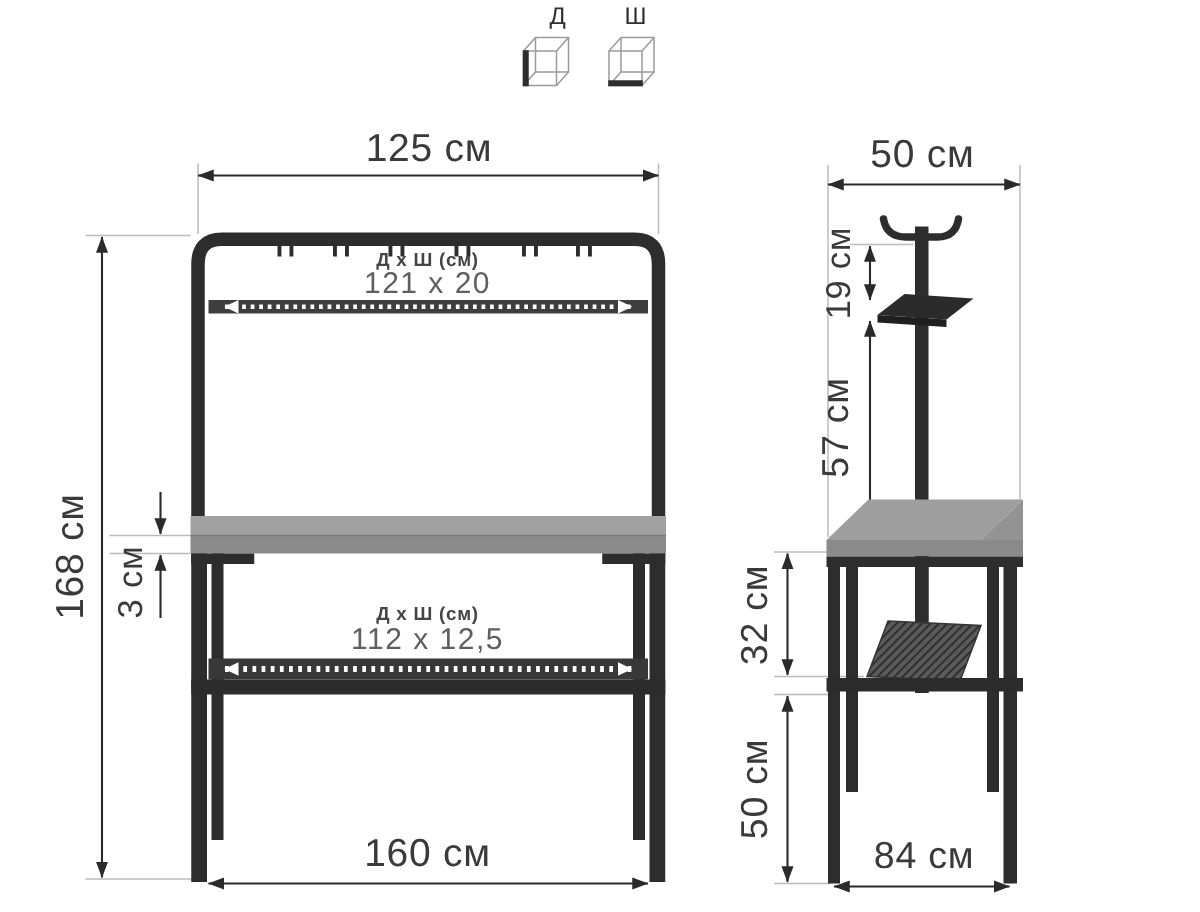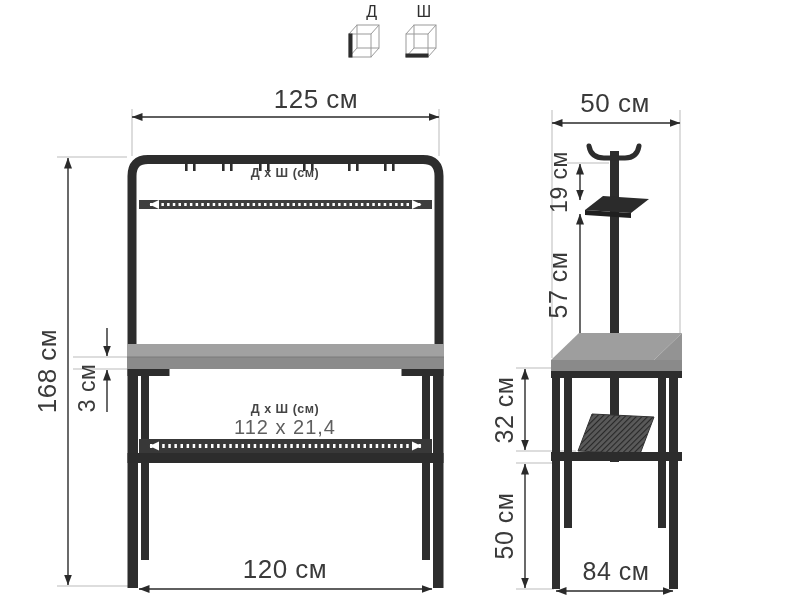--- a/index.html
+++ b/index.html
@@ -177,31 +177,32 @@
 
       <line x1="525" y1="464" x2="525" y2="588" stroke="#2a2a2a" stroke-width="1.4" marker-start="url(#dimArr)" marker-end="url(#dimArr)"></line>
 
       <line x1="556" y1="591" x2="673" y2="591" stroke="#2a2a2a" stroke-width="1.4" marker-start="url(#dimArr)" marker-end="url(#dimArr)"></line>
     </g>
   </svg>
 
   <div class="lbl legend-letter" style="left:372px; top:12px;">Д</div>
   <div class="lbl legend-letter" style="left:424px; top:12px;">Ш</div>
 
-  <div class="lbl dim" style="left:286px; top:99px;margin-left:30px;">125 см</div>
+  <div class="lbl dim" style="left:286px; top:99px;">125 см</div>
   <div class="lbl dim rot" style="left:47px; top:371px;">168 см</div>
 
   <div class="lbl shelf-title" style="left:285px; top:173px;">Д х Ш (см)</div>
+  <div class="lbl shelf-val" style="left:285px; top:190px;">121 х 20</div>
 
   <div class="lbl dims rot" style="left:87px; top:388px;">3 см</div>
 
   <div class="lbl shelf-title" style="left:285px; top:409px;">Д х Ш (см)</div>
-  <div class="lbl shelf-val" style="left:285px; top:427px;">112 х 21,4</div>
-
-  <div class="lbl dim" style="left:285px; top:569px;">120 см</div>
+  <div class="lbl shelf-val" style="left:285px; top:427px;">112 х 12,5</div>
+
+  <div class="lbl dim" style="left:285px; top:569px;">160 см</div>
 
   <div class="lbl dim" style="left:615px; top:103px;">50 см</div>
   <div class="lbl dims rot" style="left:559px; top:182px;">19 см</div>
   <div class="lbl dimr rot" style="left:558px; top:285px;">57 см</div>
   <div class="lbl dimr rot" style="left:504px; top:410px;">32 см</div>
   <div class="lbl dimr rot" style="left:504px; top:526px;">50 см</div>
   <div class="lbl dimr" style="left:616px; top:571px;">84 см</div>
 
 </div>
 

